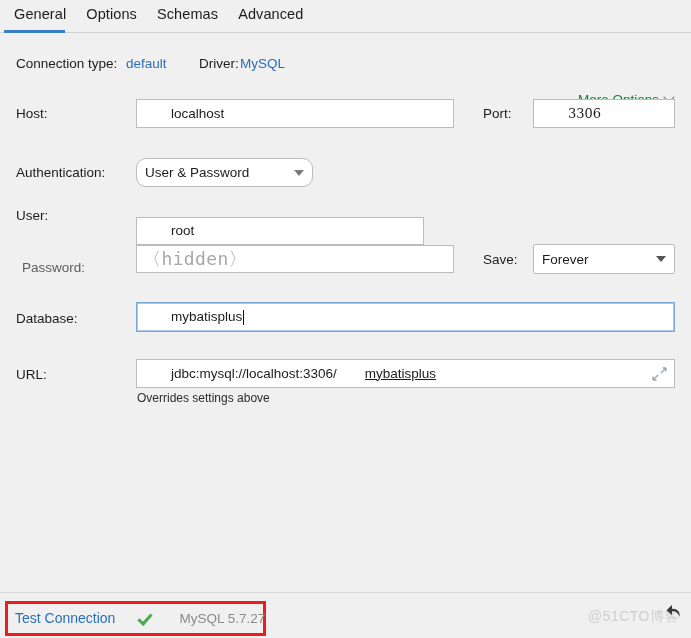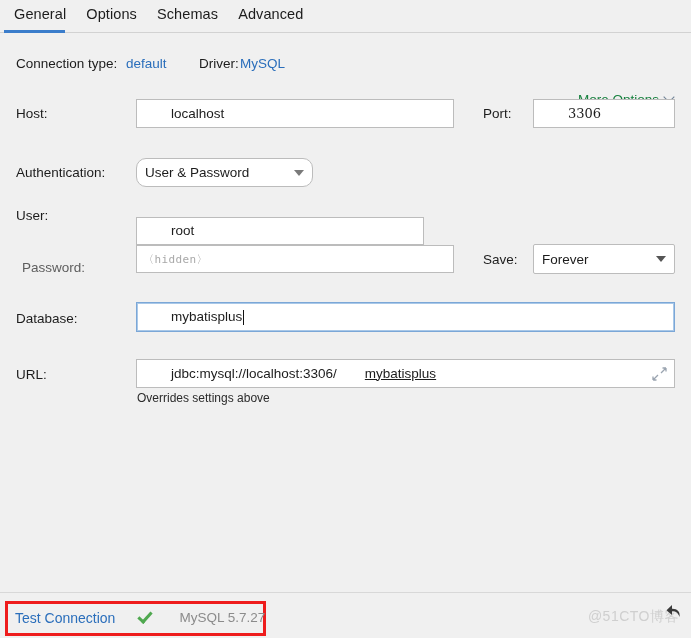--- a/index.html
+++ b/index.html
@@ -126,21 +126,21 @@
     align-items: center;
     padding: 0 6px;
     font-size: 13.5px;
     color: #1c1c1c;
     cursor: text;
   }
   .field .txt { line-height: 1; margin-left: 28px; }
   .field .placeholder {
     color: #a8a8a8;
     font-family: "DejaVu Sans Mono", monospace;
-    font-size: 11px;
+    font-size: 18px;
     letter-spacing: .4px;
   }
   .field .num {
     font-family: "DejaVu Serif", serif;
     font-size: 13px;
   }
 
   
   .field.focused {
     border: 1px solid #7ba7d7;
@@ -214,21 +214,21 @@
     width: 261px;
     height: 35px;
     border: 3px solid #ee1c1c;
     box-sizing: border-box;
   }
   .footer-content {
     position: absolute;
     left: 15px;
     top: 610px;
     display: flex;
-    align-items: flex-start;
+    align-items: center;
     gap: 24px;
   }
   .test-link {
     font-size: 14px;
     color: #2a6ebb;
     cursor: pointer;
   }
   .check {
     width: 16px;
     height: 13px;

